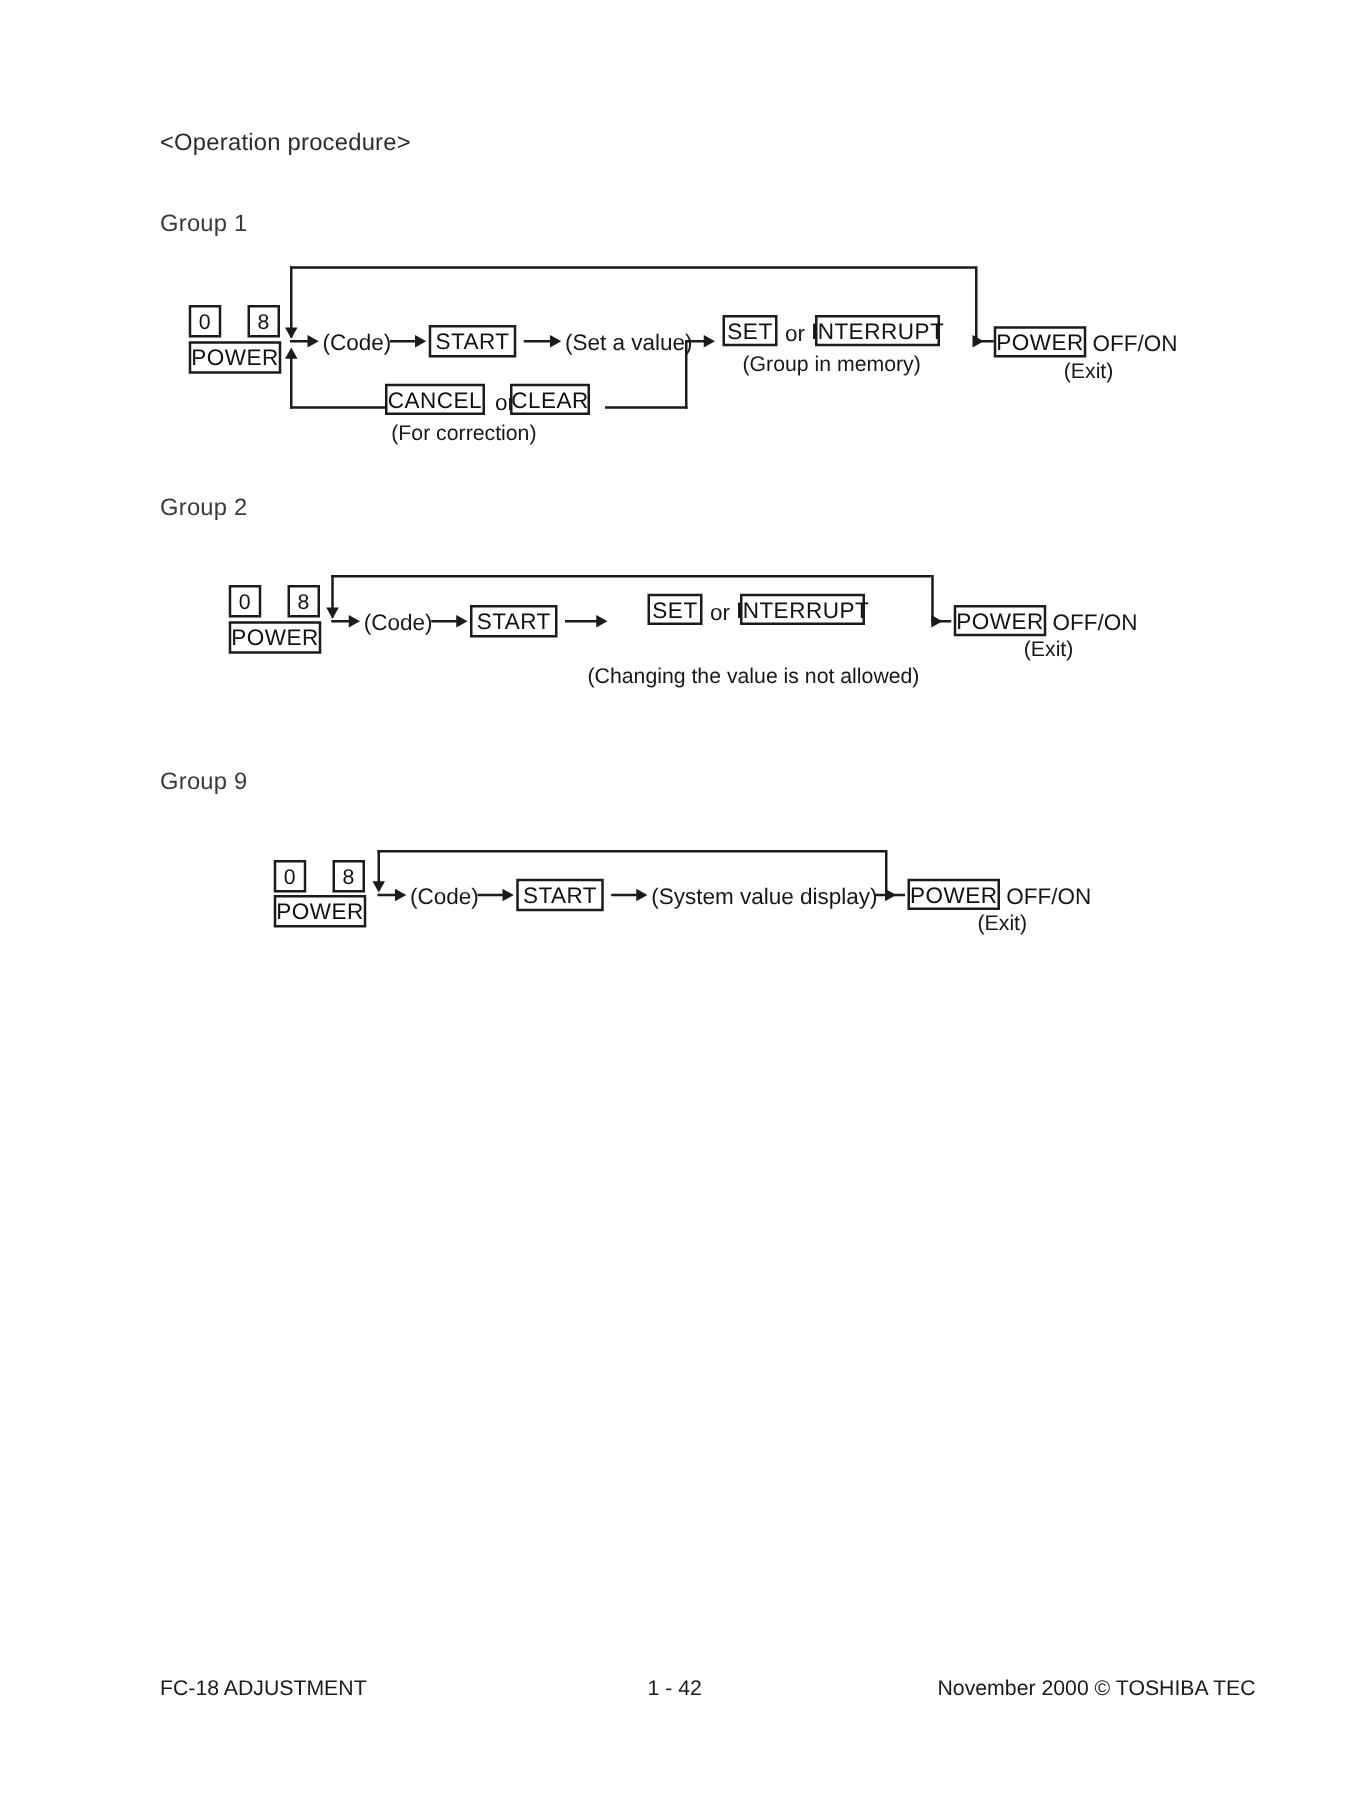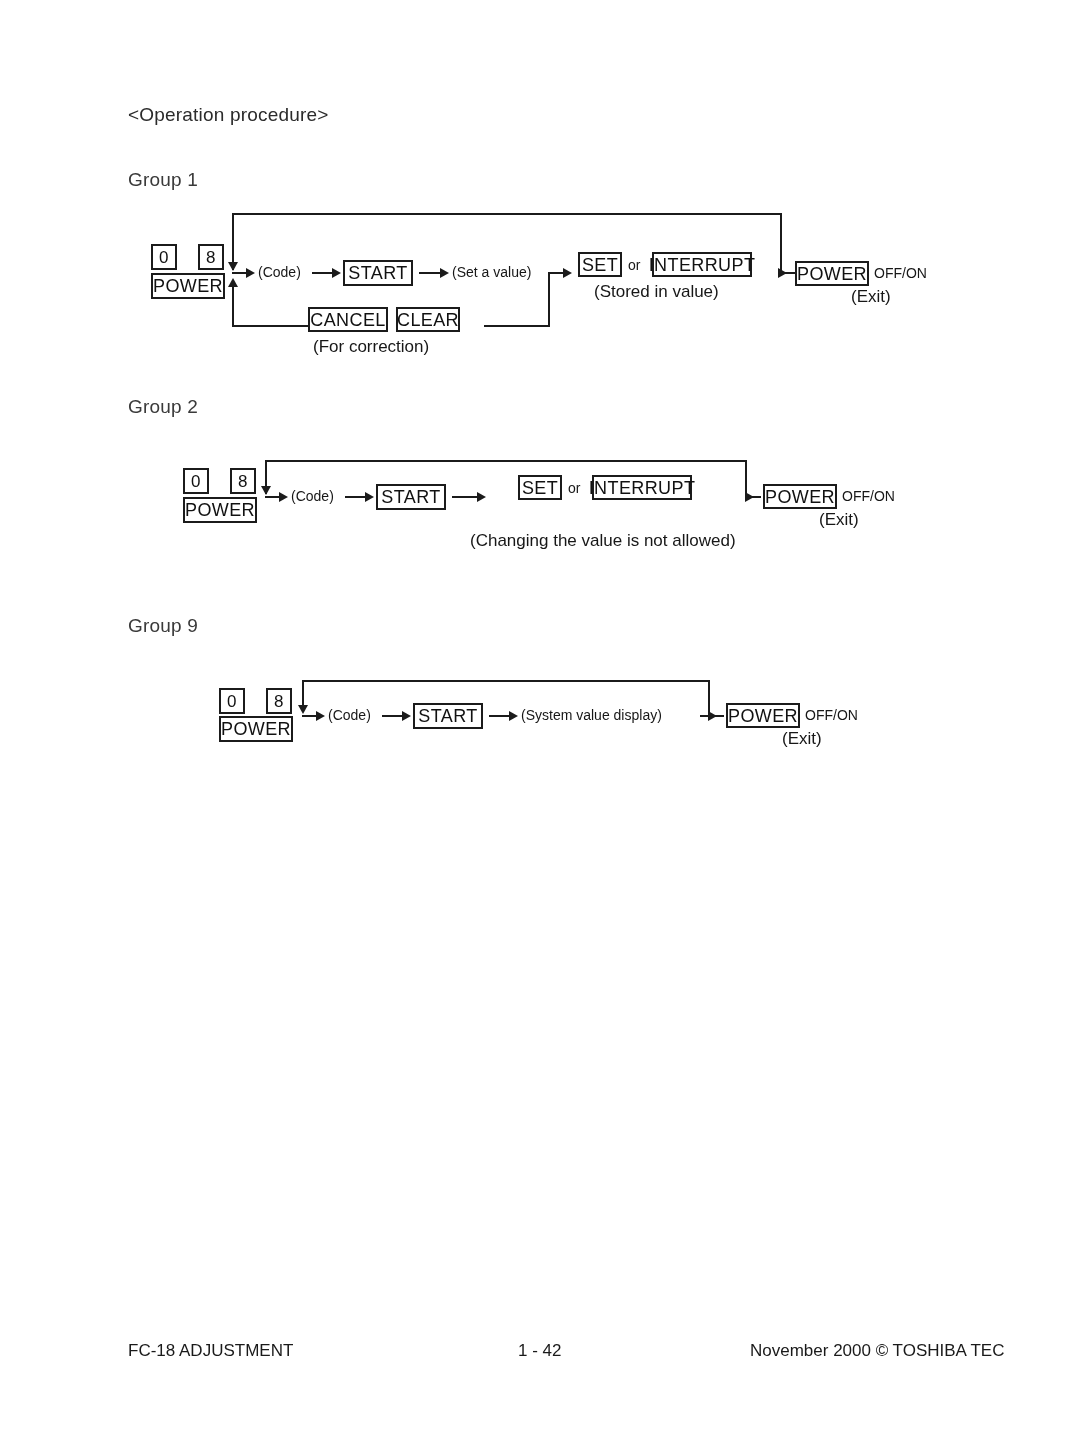--- a/index.html
+++ b/index.html
@@ -33,21 +33,21 @@
     font-size: 19px;
     color: #2b2b2b;
     letter-spacing: .2px;
   }
   .group-label {
     font-size: 19px;
     color: #3a3a3a;
     letter-spacing: .2px;
   }
   .plain {
-    font-size: 14px;
+    font-size: 18px;
     color: #171717;
   }
   .sub {
     font-size: 17px;
     color: #171717;
   }
 
   
   .key {
     position: absolute;
@@ -151,32 +151,32 @@
 
     <div class="t plain" style="left:452px; top:265px;">(Set a value)</div>
 
     <div class="h-line" style="left:548px; top:272px; width:18px;"></div>
     <div class="arrow-r" style="left:563px; top:268px;"></div>
 
     <div class="key" style="left:578px; top:252px; width:44px; height:25px;">SET</div>
     <div class="t plain" style="left:628px; top:258px;">or</div>
     <div class="key" style="left:652px; top:252px; width:100px; height:25px;">INTERRUPT</div>
 
-    <div class="t sub" style="left:594px; top:283px;">(Stored in value)</div>
+    <div class="t sub" style="left:594px; top:283px;">(Group in memory)</div>
 
     <div class="h-line" style="left:780px; top:272px; width:16px;"></div>
     <div class="arrow-r" style="left:778px; top:268px;"></div>
 
     <div class="key" style="left:795px; top:261px; width:74px; height:25px;">POWER</div>
     <div class="t plain" style="left:874px; top:266px;">OFF/ON</div>
     <div class="t sub" style="left:851px; top:288px;">(Exit)</div>
 
     <div class="key" style="left:308px; top:307px; width:80px; height:25px;">CANCEL</div>
     <div class="t plain" style="left:396px; top:313px;">or</div>
-    <div class="key" style="left:396px; top:307px; width:64px; height:25px;">CLEAR</div>
+    <div class="key" style="left:408px; top:307px; width:64px; height:25px;">CLEAR</div>
 
     <div class="t sub" style="left:313px; top:338px;text-align:center;">(For correction)</div>
   </div>
 
   <div>
 
     <div class="t group-label" style="left:128px; top:397px;">Group 2</div>
 
     <div class="key small" style="left:183px; top:468px; width:26px; height:26px;">0</div>
     <div class="key small" style="left:230px; top:468px; width:26px; height:26px;">8</div>

